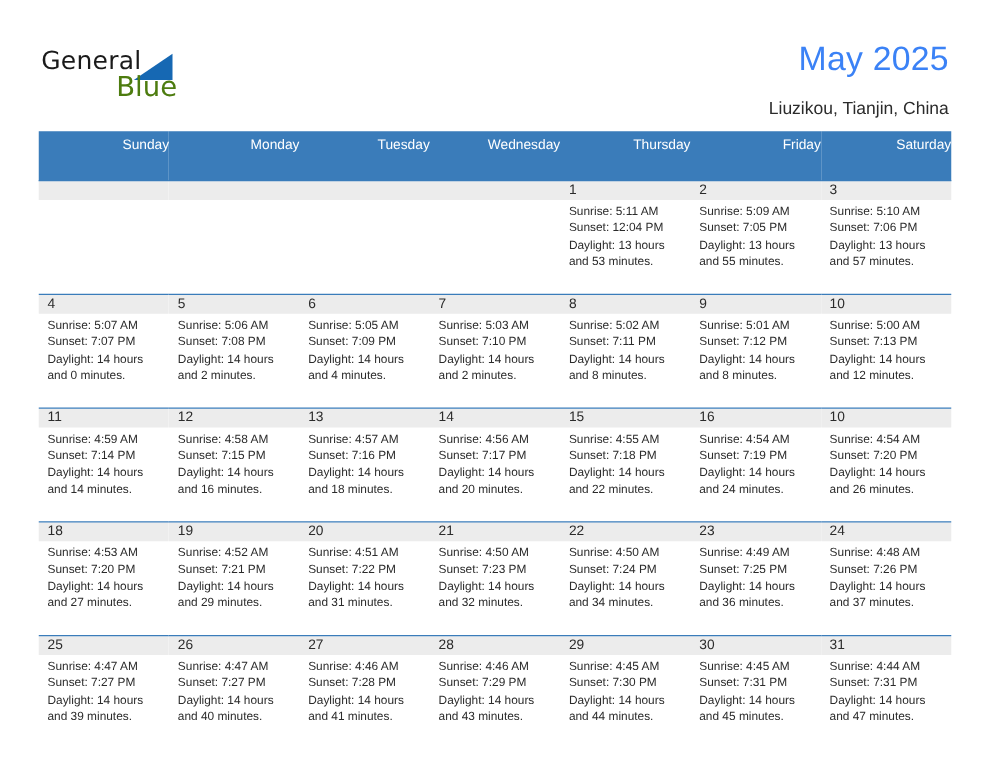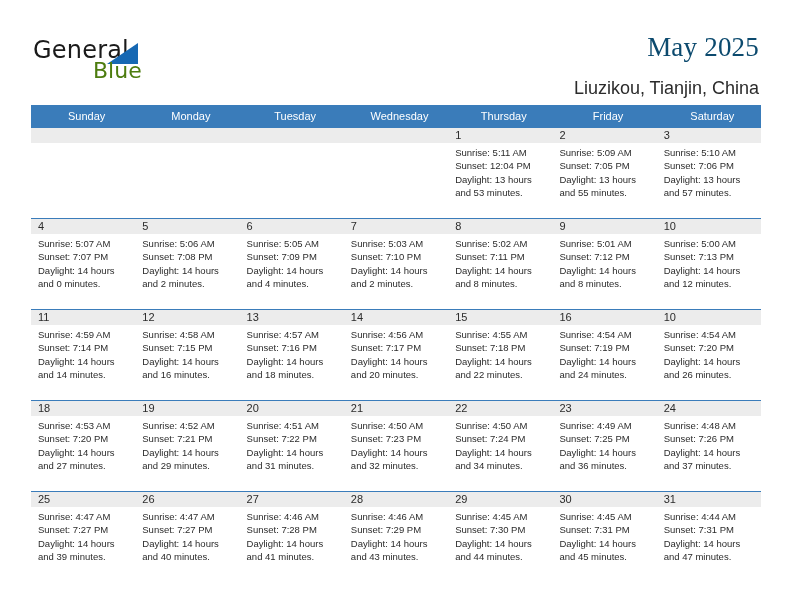--- a/index.html
+++ b/index.html
@@ -27,21 +27,21 @@
   .logo {
     position: absolute;
     left: 33px;
     top: 36px;
     width: 180px;
     height: 52px;
   }
   .logo-general {
     position: absolute;
     left: 0; top: 0;
-    font-size: 24px;
+    font-size: 20px;
     letter-spacing: 0.2px;
     color: #1a1a1a;
     font-family: "DejaVu Sans", sans-serif;
     font-weight: 400;
   }
   .logo-triangle {
     position: absolute;
     left: 74px;
     top: 7px;
     width: 0; height: 0;
@@ -55,52 +55,51 @@
     font-size: 22px;
     color: #4d7c0f;
     font-family: "DejaVu Sans", sans-serif;
     font-weight: 400;
   }
   .title {
     position: absolute;
     right: 33px;
     top: 32px;
     font-size: 27px;
-    color: #0c4a6e;
+    color: #3b82f6;
     font-weight: 400;
     text-align: center;
     letter-spacing: 0.2px;
-    font-family: Liberation Serif, serif;
   }
   .subtitle {
     position: absolute;
     right: 33px;
     top: 78px;
-    font-size: 18px;
+    font-size: 14px;
     color: #2b2b2b;
     font-weight: 400;
     text-align: right;
   }
 
   
   .cal {
     position: absolute;
     left: 31px;
     top: 105px;
     width: 730px;
     border-collapse: collapse;
     table-layout: fixed;
   }
   .cal th {
     background: #3a7cba;
     color: #ffffff;
     font-size: 11px;
     font-weight: normal;
-    text-align: center;
-    padding: 5px 0 5px 7px;
+    text-align: right;
+    padding: 5px 0 22px 7px;
     height: 21px;
     border: none;
   }
   .cal td {
     vertical-align: top;
     padding: 0;
     border: none;
     border-top: 1px solid #3a7cba;
     height: 90px;
     width: 104.3px;

